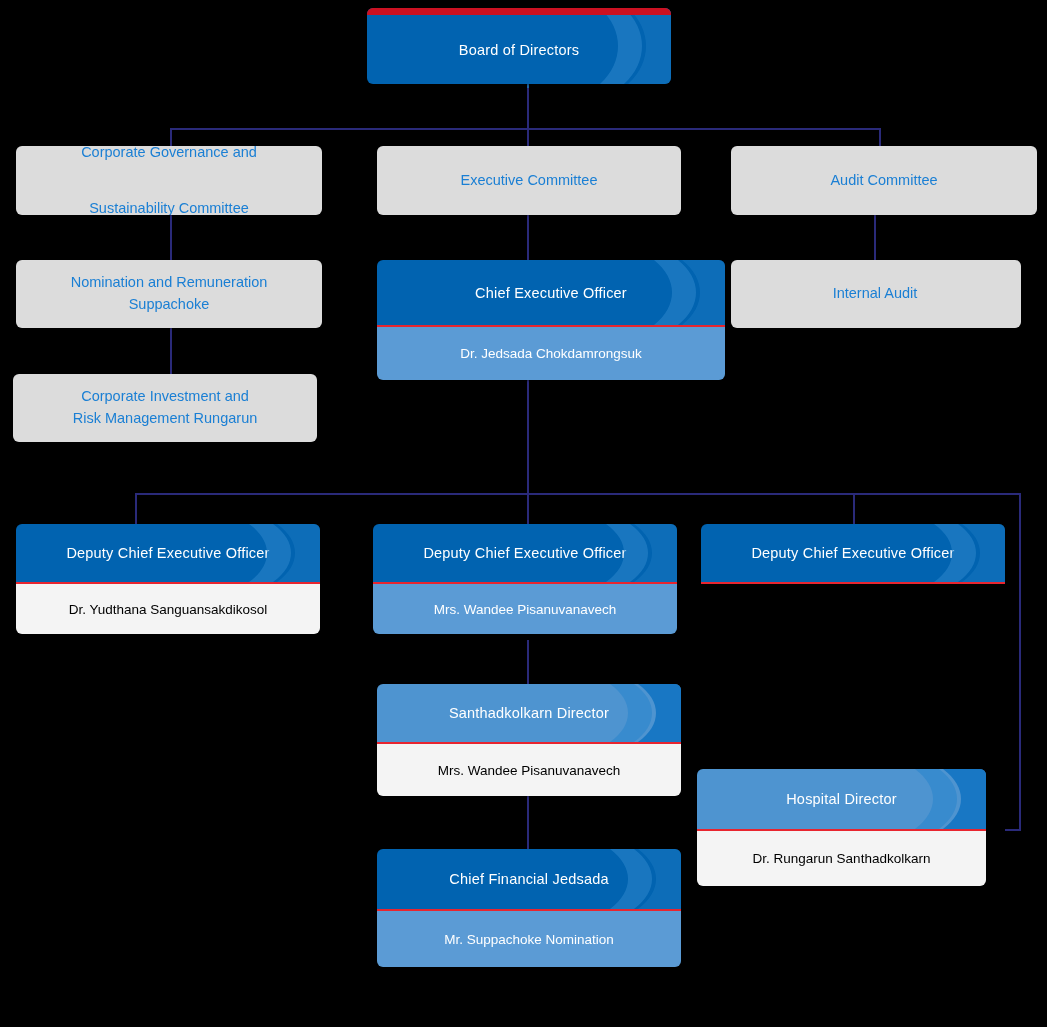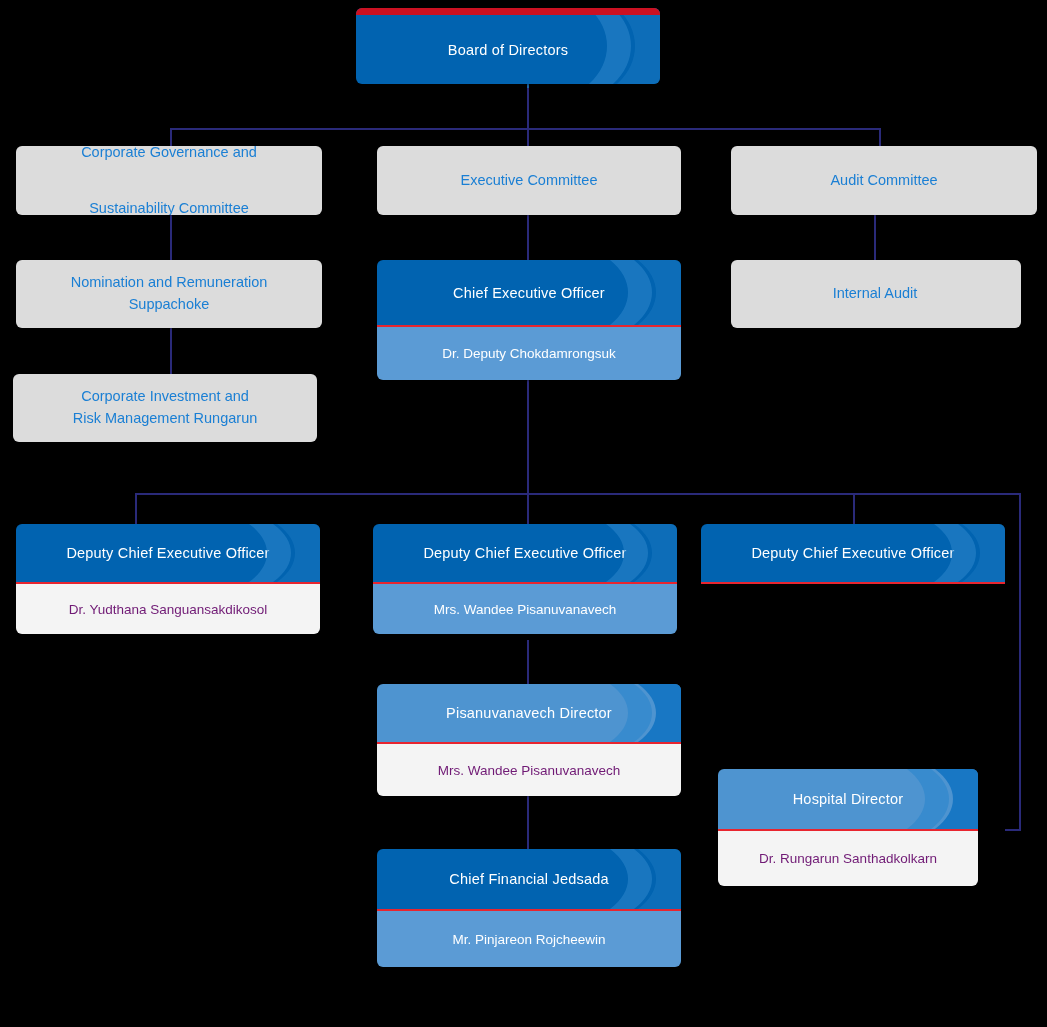--- a/index.html
+++ b/index.html
@@ -62,21 +62,21 @@
   .redline { flex: 0 0 2px; background: #e8252f; }
 
   .pname {
     flex: 1 1 auto;
     display: flex; align-items: center; justify-content: center;
     text-align: center;
     font-size: 13.5px;
     padding: 4px 10px;
   }
   .pname.bluebg  { background: #5b9bd5; color: #ffffff; }
-  .pname.whitebg { background: #f4f4f4; color: #701a75; text-align: right; }
+  .pname.whitebg { background: #f4f4f4; color: #000000; text-align: right; }
 
   
   .redcap { position: absolute; left: 0; top: 0; width: 100%; height: 7px; background: #cc1122; z-index: 6; border-radius: 3px 3px 0 0;}
 </style>
 </head>
 <body>
 
 <div id="chart">
 
   <div class="line v topstub" style="left:527px; top:82px; height:10px;"></div>
@@ -105,21 +105,21 @@
   <div class="line v" style="left:527px; top:493px; height:32px;"></div>
   <div class="line v" style="left:853px; top:493px; height:32px;"></div>
 
   <div class="line v" style="left:1019px; top:493px; height:337px;"></div>
   <div class="line h" style="left:1005px; top:829px; width:16px;"></div>
 
   <div class="line v" style="left:527px; top:640px; height:45px;"></div>
 
   <div class="line v" style="left:527px; top:795px; height:54px;"></div>
 
-  <div class="box person" style="left:356px; top:8px; width:304px; height:76px;">
+  <div class="box person" style="left:367px; top:8px; width:304px; height:76px;">
     <div class="redcap"></div>
     <div class="ptitle dark" style="height:76px; padding-top:7px;">
       <span>Board of Directors</span>
       <span class="swoosh">
         <svg viewBox="0 0 105 76" preserveAspectRatio="none">
           <path d="M34 0 C 58 22, 58 54, 34 76 L 58 76 C 82 54, 82 22, 58 0 Z" fill="#2d86cc" opacity=".55"></path>
           <path d="M62 0 C 86 22, 86 54, 62 76 L 105 76 L 105 0 Z" fill="#1c79c4" opacity=".45"></path>
         </svg>
       </span>
     </div>
@@ -145,32 +145,32 @@
 
   <div class="box grey" style="left:731px; top:260px; width:290px; height:68px;padding-left:12px;">
     <span>Internal Audit</span>
   </div>
 
   <div class="box grey" style="left:13px; top:374px; width:304px; height:68px; flex-direction:column;">
     <span>Corporate Investment and</span>
     <span>Risk Management Rungarun</span>
   </div>
 
-  <div class="box person" style="left:377px; top:260px; width:304px; height:120px;">
+  <div class="box person" style="left:377px; top:260px; width:348px; height:120px;">
     <div class="ptitle dark" style="height:65px;">
       <span>Chief Executive Officer</span>
       <span class="swoosh">
         <svg viewBox="0 0 105 65" preserveAspectRatio="none">
           <path d="M34 0 C 58 19, 58 46, 34 65 L 58 65 C 82 46, 82 19, 58 0 Z" fill="#2d86cc" opacity=".55"></path>
           <path d="M62 0 C 86 19, 86 46, 62 65 L 105 65 L 105 0 Z" fill="#1c79c4" opacity=".45"></path>
         </svg>
       </span>
     </div>
     <div class="redline"></div>
-    <div class="pname bluebg">Dr. Deputy Chokdamrongsuk</div>
+    <div class="pname bluebg">Dr. Jedsada Chokdamrongsuk</div>
   </div>
 
   <div class="box person" style="left:16px; top:524px; width:304px; height:110px;">
     <div class="ptitle dark" style="height:58px;">
       <span>Deputy Chief Executive Officer</span>
       <span class="swoosh">
         <svg viewBox="0 0 105 58" preserveAspectRatio="none">
           <path d="M34 0 C 58 17, 58 41, 34 58 L 58 58 C 82 41, 82 17, 58 0 Z" fill="#2d86cc" opacity=".55"></path>
           <path d="M62 0 C 86 17, 86 41, 62 58 L 105 58 L 105 0 Z" fill="#1c79c4" opacity=".45"></path>
         </svg>
@@ -202,33 +202,33 @@
           <path d="M34 0 C 58 17, 58 41, 34 58 L 58 58 C 82 41, 82 17, 58 0 Z" fill="#2d86cc" opacity=".55"></path>
           <path d="M62 0 C 86 17, 86 41, 62 58 L 105 58 L 105 0 Z" fill="#1c79c4" opacity=".45"></path>
         </svg>
       </span>
     </div>
     <div class="redline"></div>
   </div>
 
   <div class="box person" style="left:377px; top:684px; width:304px; height:112px;">
     <div class="ptitle light" style="height:58px;">
-      <span>Pisanuvanavech Director</span>
+      <span>Santhadkolkarn Director</span>
       <span class="swoosh">
         <svg viewBox="0 0 105 58" preserveAspectRatio="none">
           <path d="M34 0 C 58 17, 58 41, 34 58 L 58 58 C 82 41, 82 17, 58 0 Z" fill="#2d86cc" opacity=".65"></path>
           <path d="M62 0 C 86 17, 86 41, 62 58 L 105 58 L 105 0 Z" fill="#0b6fc0" opacity=".8"></path>
         </svg>
       </span>
     </div>
     <div class="redline"></div>
     <div class="pname whitebg">Mrs. Wandee Pisanuvanavech</div>
   </div>
 
-  <div class="box person" style="left:718px; top:769px; width:260px; height:117px;">
+  <div class="box person" style="left:697px; top:769px; width:289px; height:117px;">
     <div class="ptitle light" style="height:60px;">
       <span>Hospital Director</span>
       <span class="swoosh">
         <svg viewBox="0 0 105 60" preserveAspectRatio="none">
           <path d="M34 0 C 58 18, 58 42, 34 60 L 58 60 C 82 42, 82 18, 58 0 Z" fill="#2d86cc" opacity=".65"></path>
           <path d="M62 0 C 86 18, 86 42, 62 60 L 105 60 L 105 0 Z" fill="#0b6fc0" opacity=".8"></path>
         </svg>
       </span>
     </div>
     <div class="redline"></div>
@@ -239,16 +239,16 @@
     <div class="ptitle dark" style="height:60px;">
       <span>Chief Financial Jedsada</span>
       <span class="swoosh">
         <svg viewBox="0 0 105 60" preserveAspectRatio="none">
           <path d="M34 0 C 58 18, 58 42, 34 60 L 58 60 C 82 42, 82 18, 58 0 Z" fill="#2d86cc" opacity=".55"></path>
           <path d="M62 0 C 86 18, 86 42, 62 60 L 105 60 L 105 0 Z" fill="#1c79c4" opacity=".45"></path>
         </svg>
       </span>
     </div>
     <div class="redline"></div>
-    <div class="pname bluebg">Mr. Pinjareon Rojcheewin</div>
+    <div class="pname bluebg">Mr. Suppachoke Nomination</div>
   </div>
 
 </div>
 
 </body></html>

